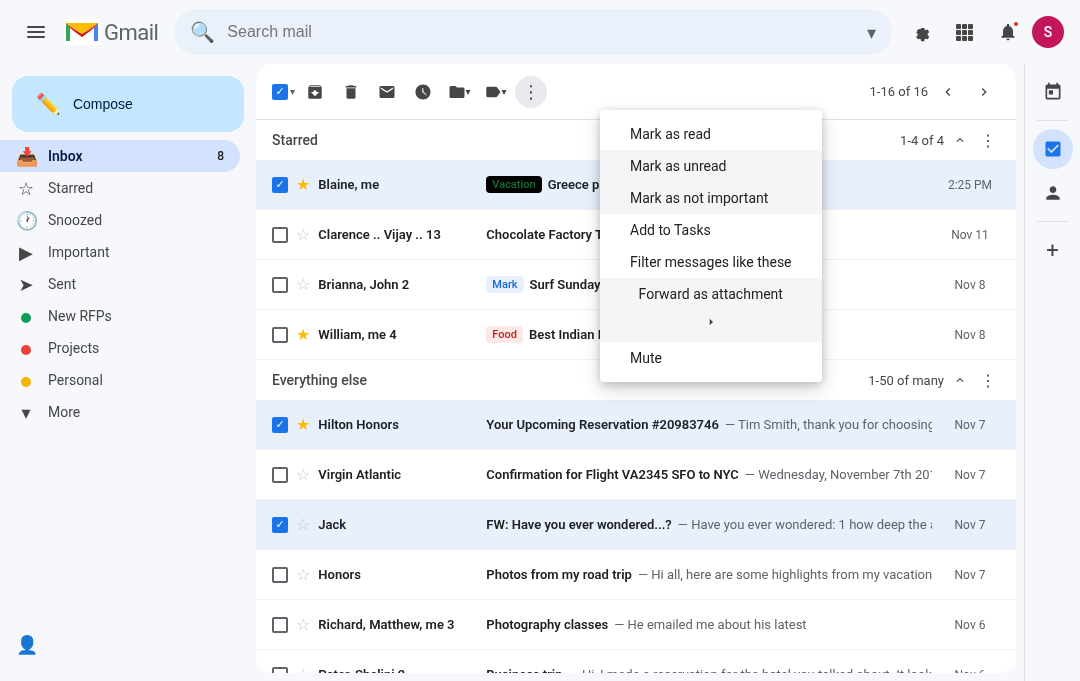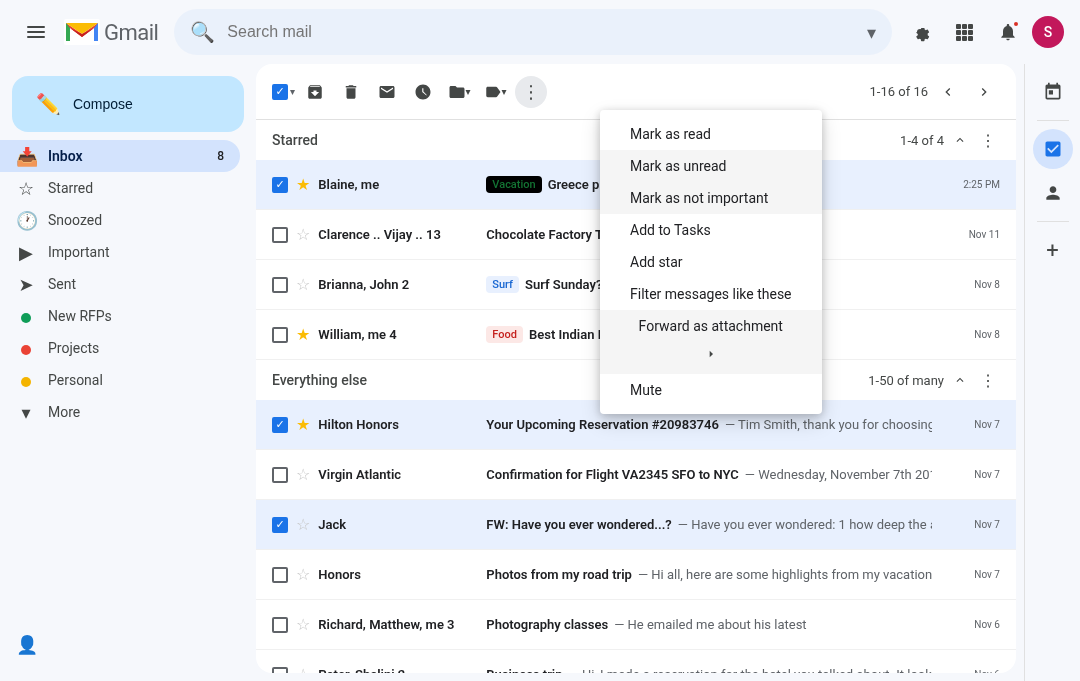--- a/index.html
+++ b/index.html
@@ -51,21 +51,21 @@
     .section-count { font-size: 13px; color: #444746; margin-left: auto; display: flex; align-items: center; gap: 4px; }
 
     .email-row { display: flex; align-items: center; height: 50px; padding: 0 16px; gap: 8px; border-bottom: 1px solid #f0f0f0; cursor: pointer; position: relative; }
     .email-row.selected { background: #e8f0fe; }
     .star-btn { font-size: 16px; color: #fbbc04; cursor: pointer; flex-shrink: 0; }
     .star-empty { color: #c5c5c5; }
     .sender { font-size: 13px; font-weight: 600; width: 160px; flex-shrink: 0; overflow: hidden; text-overflow: ellipsis; white-space: nowrap; }
     .email-body { flex: 1; font-size: 13px; overflow: hidden; text-overflow: ellipsis; white-space: nowrap; color: #444746; display: flex; align-items: center; gap: 6px; }
     .email-subject { font-weight: 600; color: #202124; }
     .email-preview { color: #5f6368; font-weight: 400; }
-    .email-time { font-size: 10px; color: #5f6368; flex-shrink: 0; width: 60px; text-align: right; }
+    .email-time { font-size: 12px; color: #5f6368; flex-shrink: 0; width: 60px; text-align: center; }
     .tag-chip { font-size: 11px; padding: 2px 6px; border-radius: 4px; font-weight: 500; flex-shrink: 0; }
     .tag-vacation { background: #000000; color: #137333; }
     .tag-surf { background: #e8f0fe; color: #1967d2; }
     .tag-food { background: #fce8e6; color: #c5221f; }
 
     
     .context-menu { position: absolute; top: 110px; left: 600px; background: white; border-radius: 4px; box-shadow: 0 2px 10px rgba(0,0,0,0.2), 0 8px 20px rgba(0,0,0,0.15); z-index: 100; min-width: 220px; padding: 8px 0; }
     .context-menu-item { padding: 8px 30px; font-size: 14px; color: #202124; cursor: pointer; display: flex; align-items: center; gap: 12px; }
     .context-menu-item.highlighted { background: #f5f5f5; }
     .more-options-btn { width: 32px; height: 32px; border-radius: 50%; border: none; background: transparent; cursor: pointer; display: flex; align-items: center; justify-content: center; color: #444746; font-size: 18px; }
@@ -293,21 +293,21 @@
             <span class="email-preview">icket! The tour begins...</span>
           </div>
           <span class="email-time">Nov 11</span>
         </div>
 
         <div class="email-row">
           <div class="cb"></div>
           <span class="star-btn star-empty">☆</span>
           <span class="sender">Brianna, John 2</span>
           <div class="email-body">
-            <span class="tag-chip tag-surf">Surf</span>
+            <span class="tag-chip tag-surf">Mark</span>
             <span class="email-subject">Surf Sunday? –</span>
             <span class="email-preview">Gr</span>
           </div>
           <span class="email-time">Nov 8</span>
         </div>
 
         <div class="email-row">
           <div class="cb"></div>
           <span class="star-btn">★</span>
           <span class="sender">William, me 4</span>
@@ -431,23 +431,20 @@
   <div class="context-menu-item highlighted">
     <span>Mark as unread</span>
   </div>
   <div class="context-menu-item highlighted">
     <span>Mark as not important</span>
   </div>
   <div class="context-menu-item">
     <span>Add to Tasks</span>
   </div>
   <div class="context-menu-item">
-    <span>Add star</span>
-  </div>
-  <div class="context-menu-item">
     <span>Filter messages like these</span>
   </div>
   <div class="context-menu-item highlighted" style="display:flex;justify-content:space-between;align-items:center;flex-direction:column;">
     <span>Forward as attachment</span>
     <span style="color:#444746;font-size:16px;">
       <svg width="16" height="16" viewBox="0 0 24 24" fill="#444746">
           <path d="M10 17l5-5-5-5v10z"></path>
         </svg>
     </span>
   </div>

